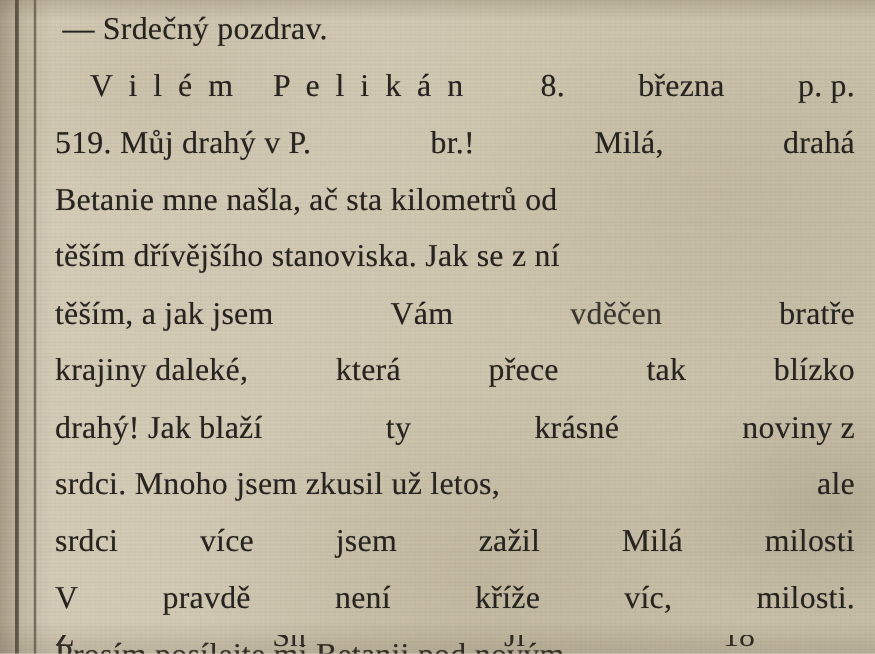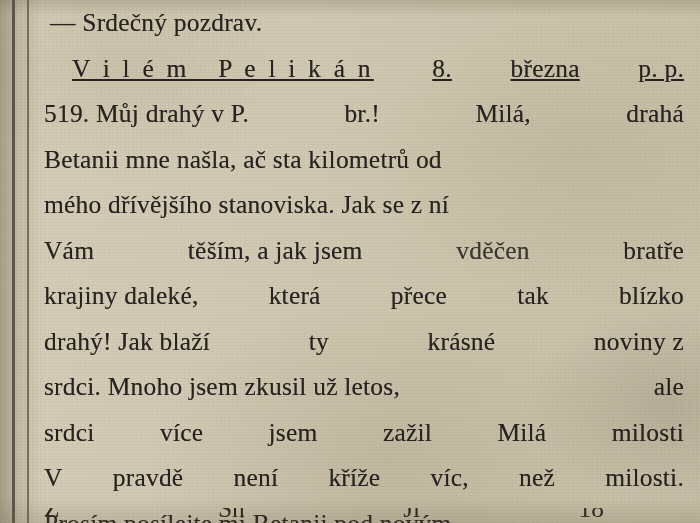--- a/index.html
+++ b/index.html
@@ -91,21 +91,21 @@
     height: 45.5px;
     letter-spacing: 0.2px;
     white-space: nowrap;
     text-shadow: 0 0 0.6px rgba(40,36,30,0.5);
   }
 
   
   .just { display: flex; justify-content: space-between; }
   .just > span { white-space: pre; }
 
-  .indent { padding-left: 28px; text-decoration: underline; }
+  .indent { padding-left: 28px; }
 
   .spaced-wide { letter-spacing: 3.2px; }
 
   .lead-dash { padding-left: 6px; }
 
   
   #cut-line {
     position: absolute;
     left: 44px;
     top: 508px;
@@ -140,27 +140,27 @@
       <span>p. p.</span>
     </div>
 
     <div class="line just">
       <span>519. Můj drahý v P.</span>
       <span>br.!</span>
       <span>Milá,</span>
       <span>drahá</span>
     </div>
 
-    <div class="line">Betanii mne našla, ač sta kilometrů od</div>
-
-    <div class="line">mého dřívějšího stanoviska. Jak se z ní</div>
-
-    <div class="line just">
+    <div class="line">Betanie mne našla, ač sta kilometrů od</div>
+
+    <div class="line">těším dřívějšího stanoviska. Jak se z ní</div>
+
+    <div class="line just">
+      <span>těším, a jak jsem</span>
       <span>Vám</span>
-      <span>těším, a jak jsem</span>
       <span class="faded">vděčen</span>
       <span>bratře</span>
     </div>
 
     <div class="line just">
       <span>krajiny daleké,</span>
       <span>která</span>
       <span>přece</span>
       <span>tak</span>
       <span>blízko</span>
@@ -186,21 +186,20 @@
       <span>Milá</span>
       <span>milosti</span>
     </div>
 
     <div class="line just">
       <span>V</span>
       <span>pravdě</span>
       <span>není</span>
       <span>kříže</span>
       <span>víc,</span>
-      <span>než</span>
       <span>milosti.</span>
     </div>
 
     <div class="line">Prosím posílejte mi Betanii pod novým</div>
 
   </div>
 
   <div id="cut-line">
     <div class="inner">
       <span>Z</span>

